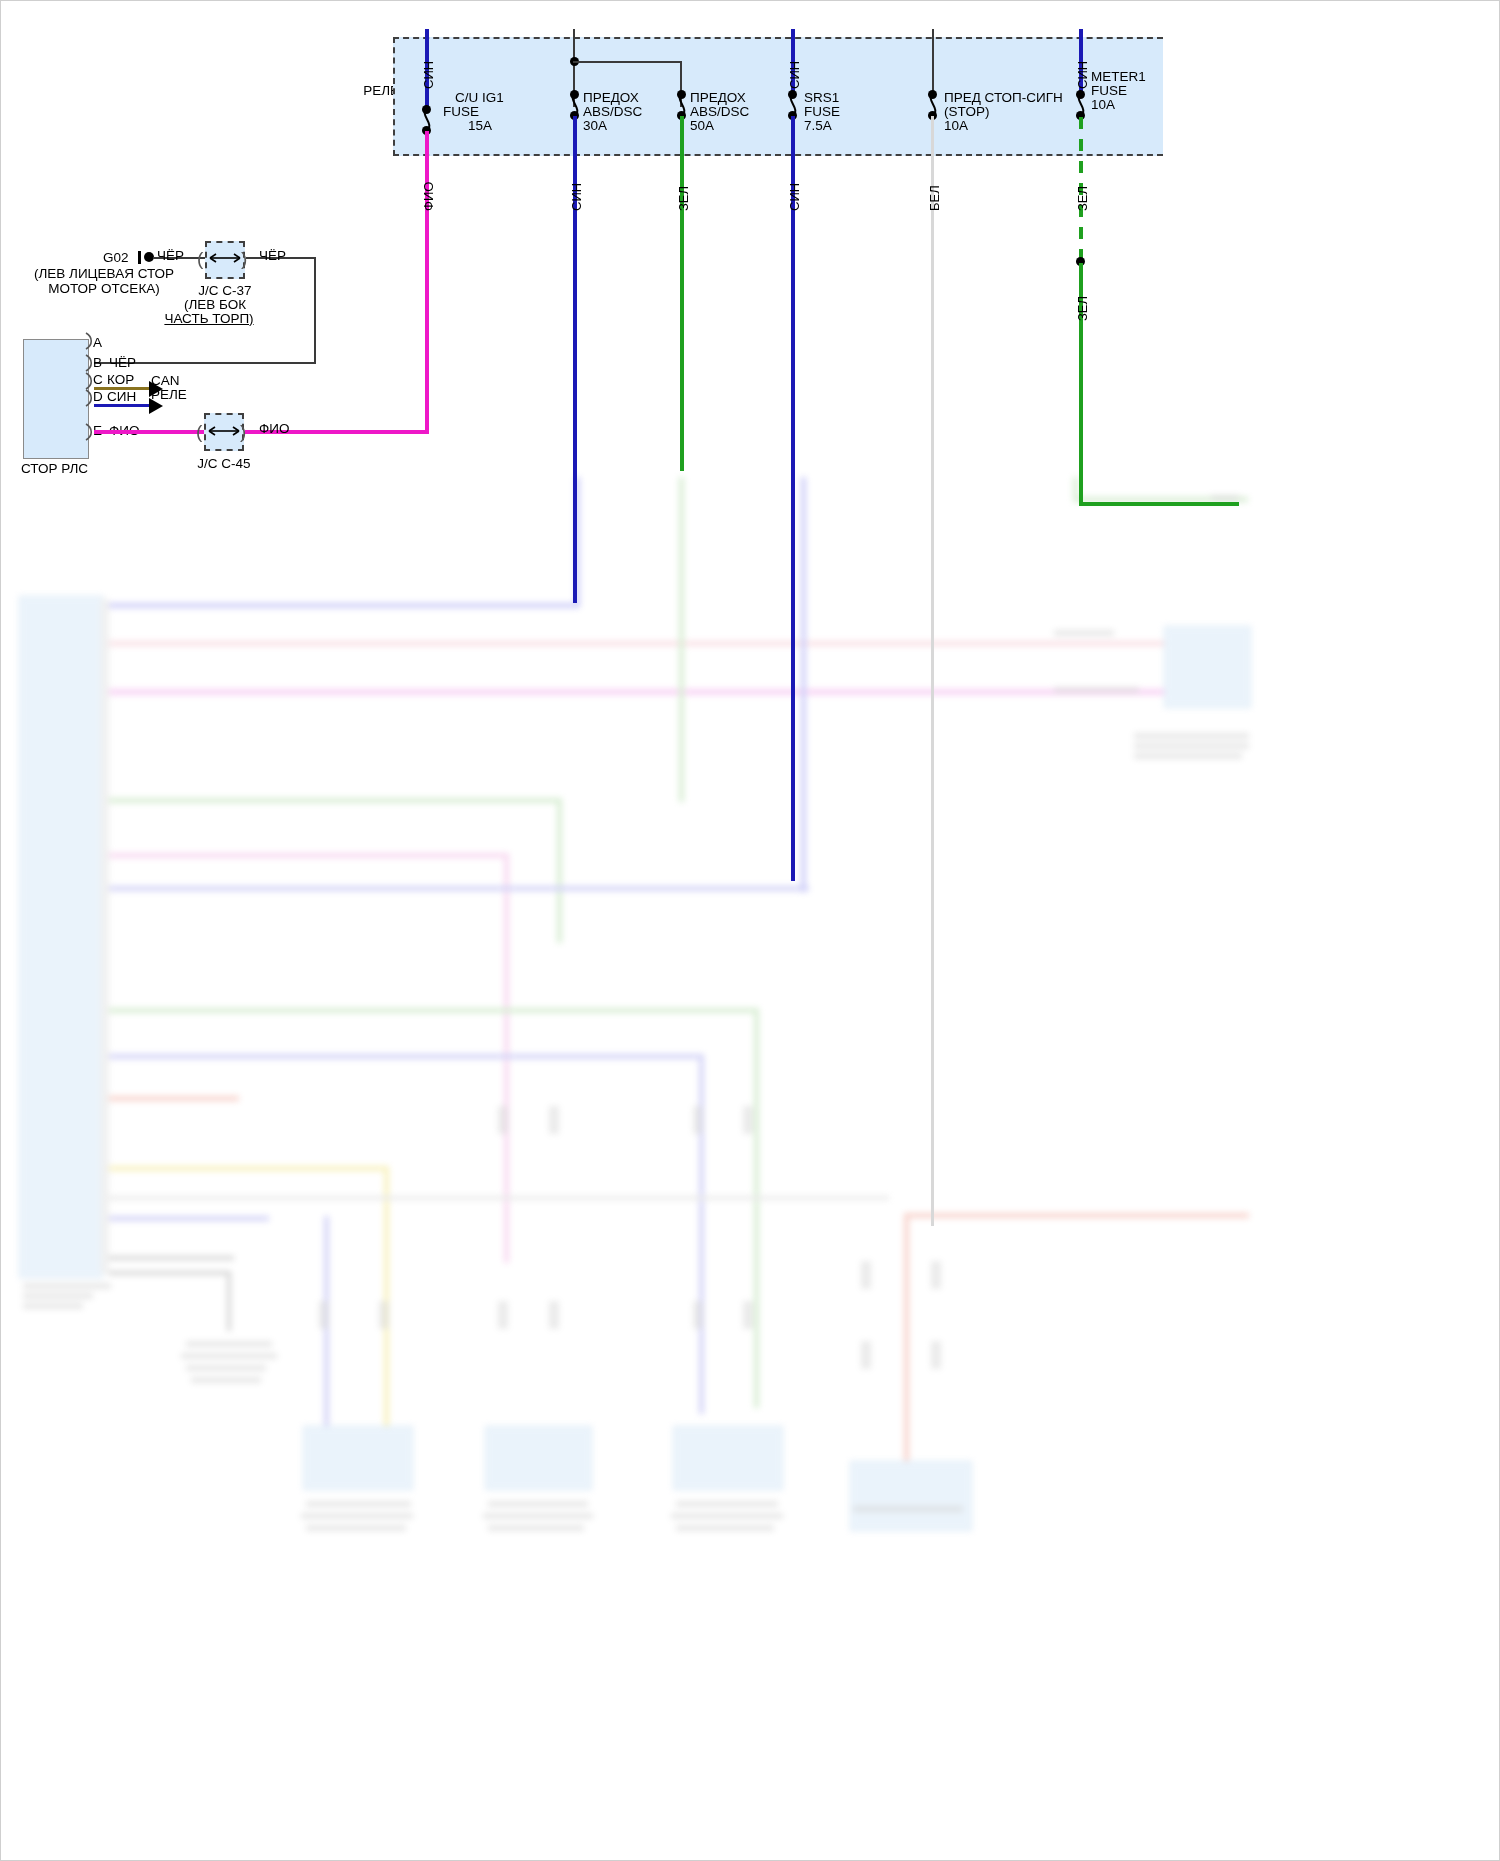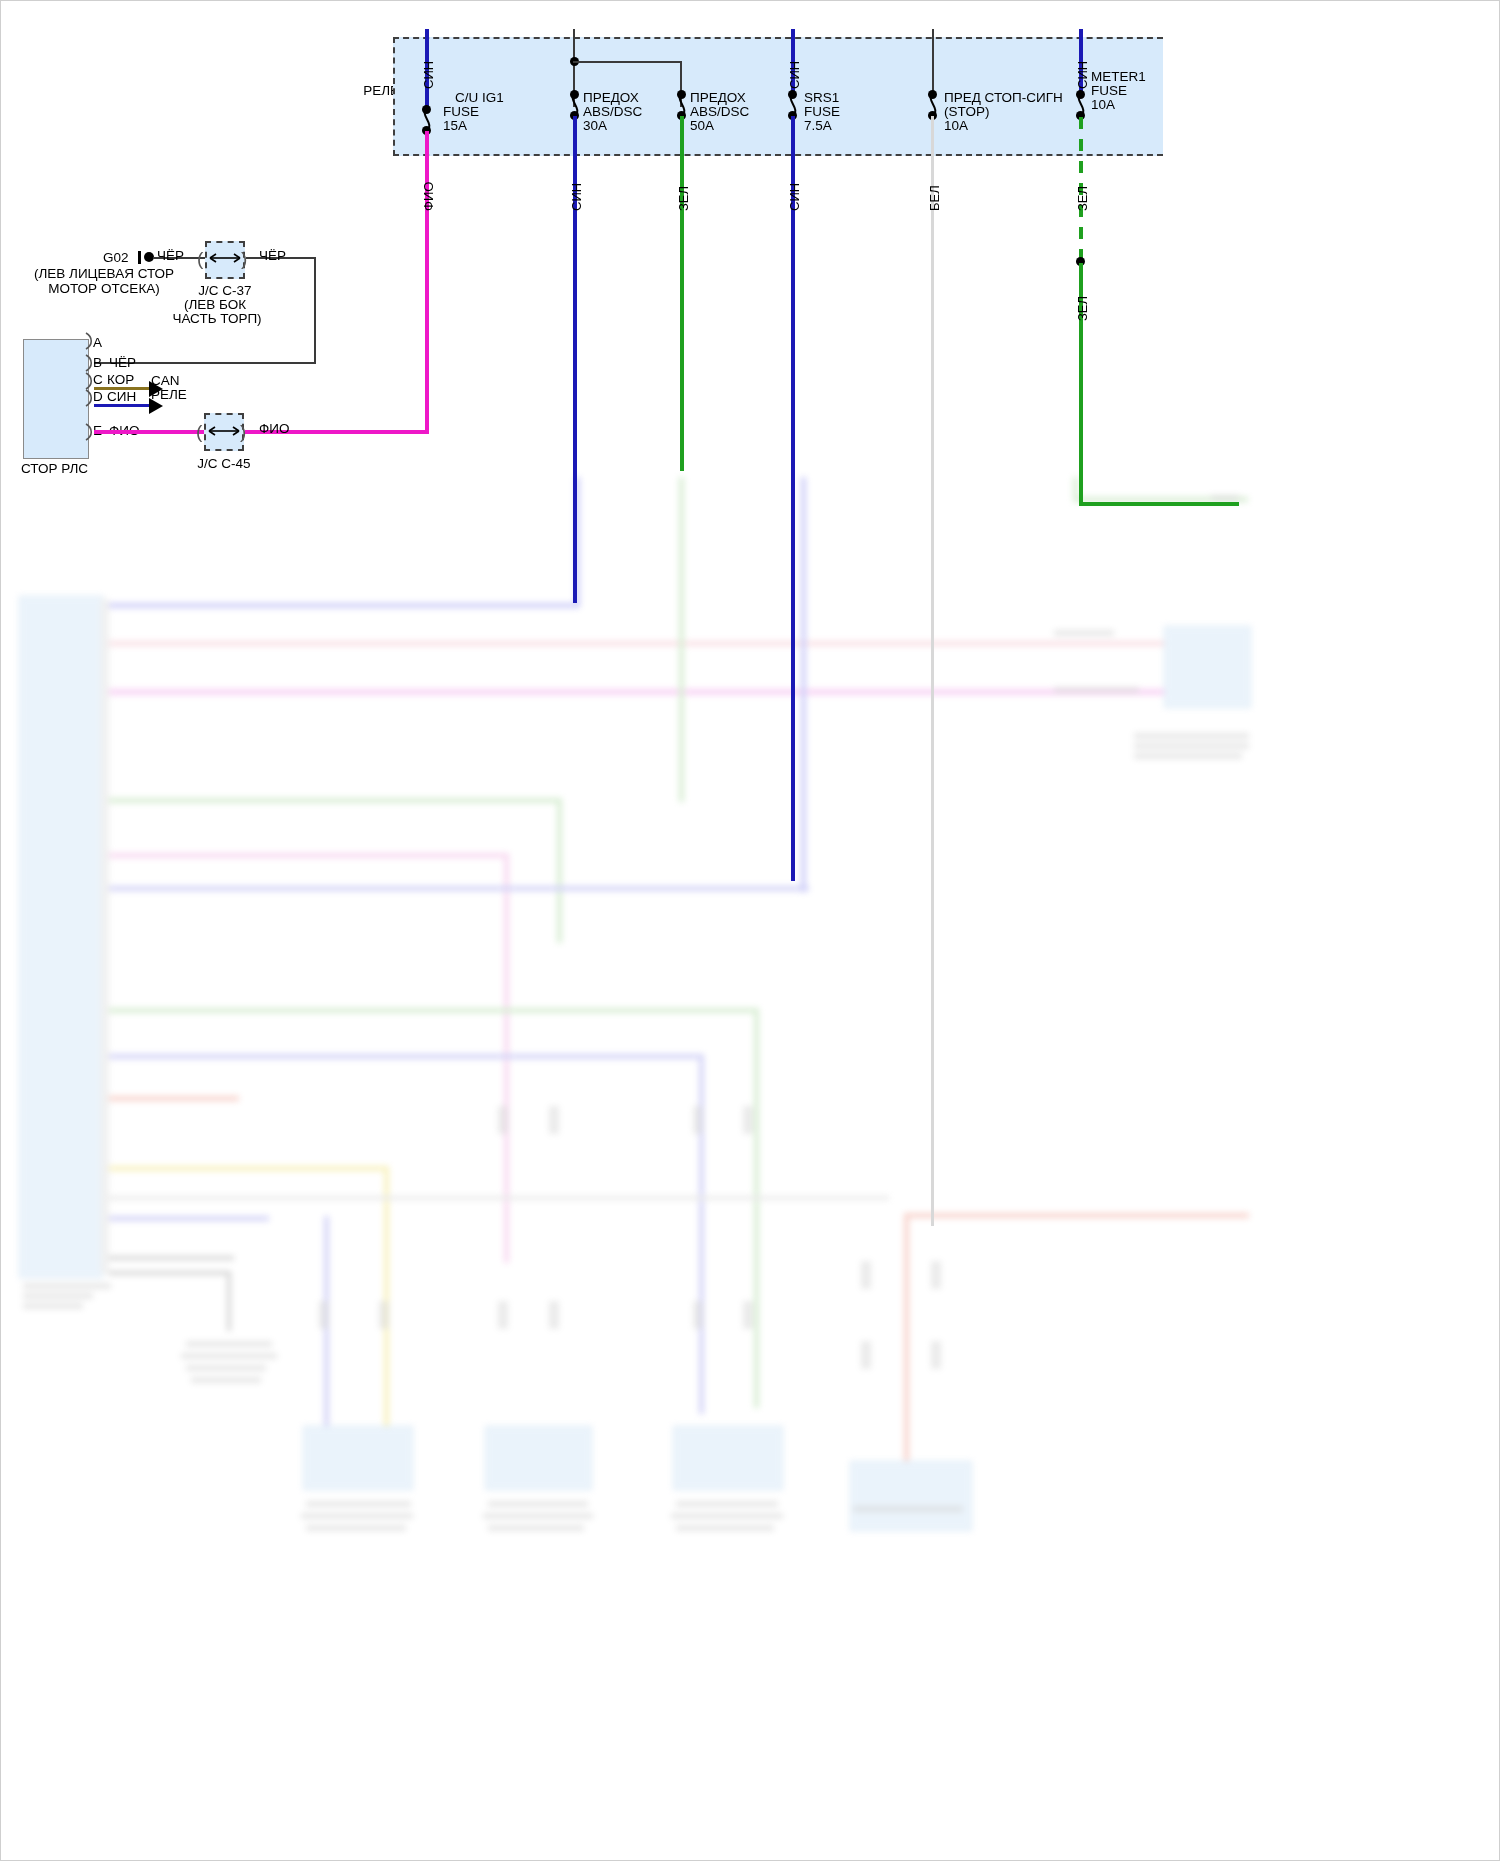--- a/index.html
+++ b/index.html
@@ -168,21 +168,21 @@
 
   <div class="wire vw" style="left:424px;top:28px;width:4px;height:80px;background:#1b19b5;"></div>
   <div class="vtxt" style="left:420px;top:88px;">СИН</div>
   <div class="dot" style="left:421px;top:104px;"></div>
   <svg class="abs" style="left:416px;top:108px;" width="20" height="22" viewBox="0 0 20 22">
     <path d="M10 0 C2 6 18 14 10 22" stroke="#000" stroke-width="2" fill="none"></path>
   </svg>
   <div class="dot" style="left:421px;top:125px;"></div>
   <div class="txt" style="left:442px;top:89px;margin-left:12px;">C/U IG1</div>
   <div class="txt" style="left:442px;top:103px;">FUSE</div>
-  <div class="txt" style="left:442px;top:117px;">15A</div>
+  <div class="txt" style="left:467px;top:117px;">15A</div>
   <div class="wire vw" style="left:424px;top:130px;width:4px;height:302px;background:#ee18c8;"></div>
   <div class="vtxt" style="left:420px;top:210px;">ФИО</div>
   <div class="wire hw" style="left:287px;top:429px;width:141px;height:4px;background:#ee18c8;"></div>
 
   <div class="wire vthin" style="left:572px;top:28px;height:78px;"></div>
   <div class="dot" style="left:569px;top:56px;"></div>
   <div class="wire hthin" style="left:572px;top:60px;width:108px;"></div>
   <div class="wire vthin" style="left:679px;top:60px;height:46px;"></div>
   <div class="dot" style="left:569px;top:89px;"></div>
   <svg class="abs" style="left:564px;top:93px;" width="20" height="22" viewBox="0 0 20 22">
@@ -262,21 +262,21 @@
   <div class="jbox" style="left:204px;top:240px;width:40px;height:38px;"></div>
   <div class="bracket" style="left:196px;top:248px;">(</div>
   <div class="bracket" style="left:240px;top:248px;">)</div>
   <svg class="abs" style="left:205px;top:251px;" width="38" height="12" viewBox="0 0 38 12">
     <line x1="4" y1="6" x2="34" y2="6" stroke="#000" stroke-width="1.6"></line>
     <path d="M4 6 L10 2 M4 6 L10 10" stroke="#000" stroke-width="1.6" fill="none"></path>
     <path d="M34 6 L28 2 M34 6 L28 10" stroke="#000" stroke-width="1.6" fill="none"></path>
   </svg>
   <div class="txt c" style="left:174px;top:282px;width:100px;">J/C C-37</div>
   <div class="txt c" style="left:164px;top:296px;width:100px;">(ЛЕВ БОК</div>
-  <div class="txt c" style="left:156px;top:310px;width:120px;">ЧАСТЬ ТОРП)</div>
+  <div class="txt c" style="left:148px;top:310px;width:120px;text-decoration:underline;">ЧАСТЬ ТОРП)</div>
 
   <div class="wire hthin" style="left:245px;top:256px;width:70px;"></div>
   <div class="txt" style="left:258px;top:247px;">ЧЁР</div>
   <div class="wire vthin" style="left:313px;top:256px;height:106px;"></div>
   <div class="wire hthin" style="left:93px;top:361px;width:222px;"></div>
 
   <div class="ecu" style="left:22px;top:338px;width:66px;height:120px;"></div>
   <div class="txt" style="left:20px;top:460px;">СТОР РЛС</div>
 
   <svg class="abs" style="left:83px;top:331px;" width="12" height="18" viewBox="0 0 12 18">

